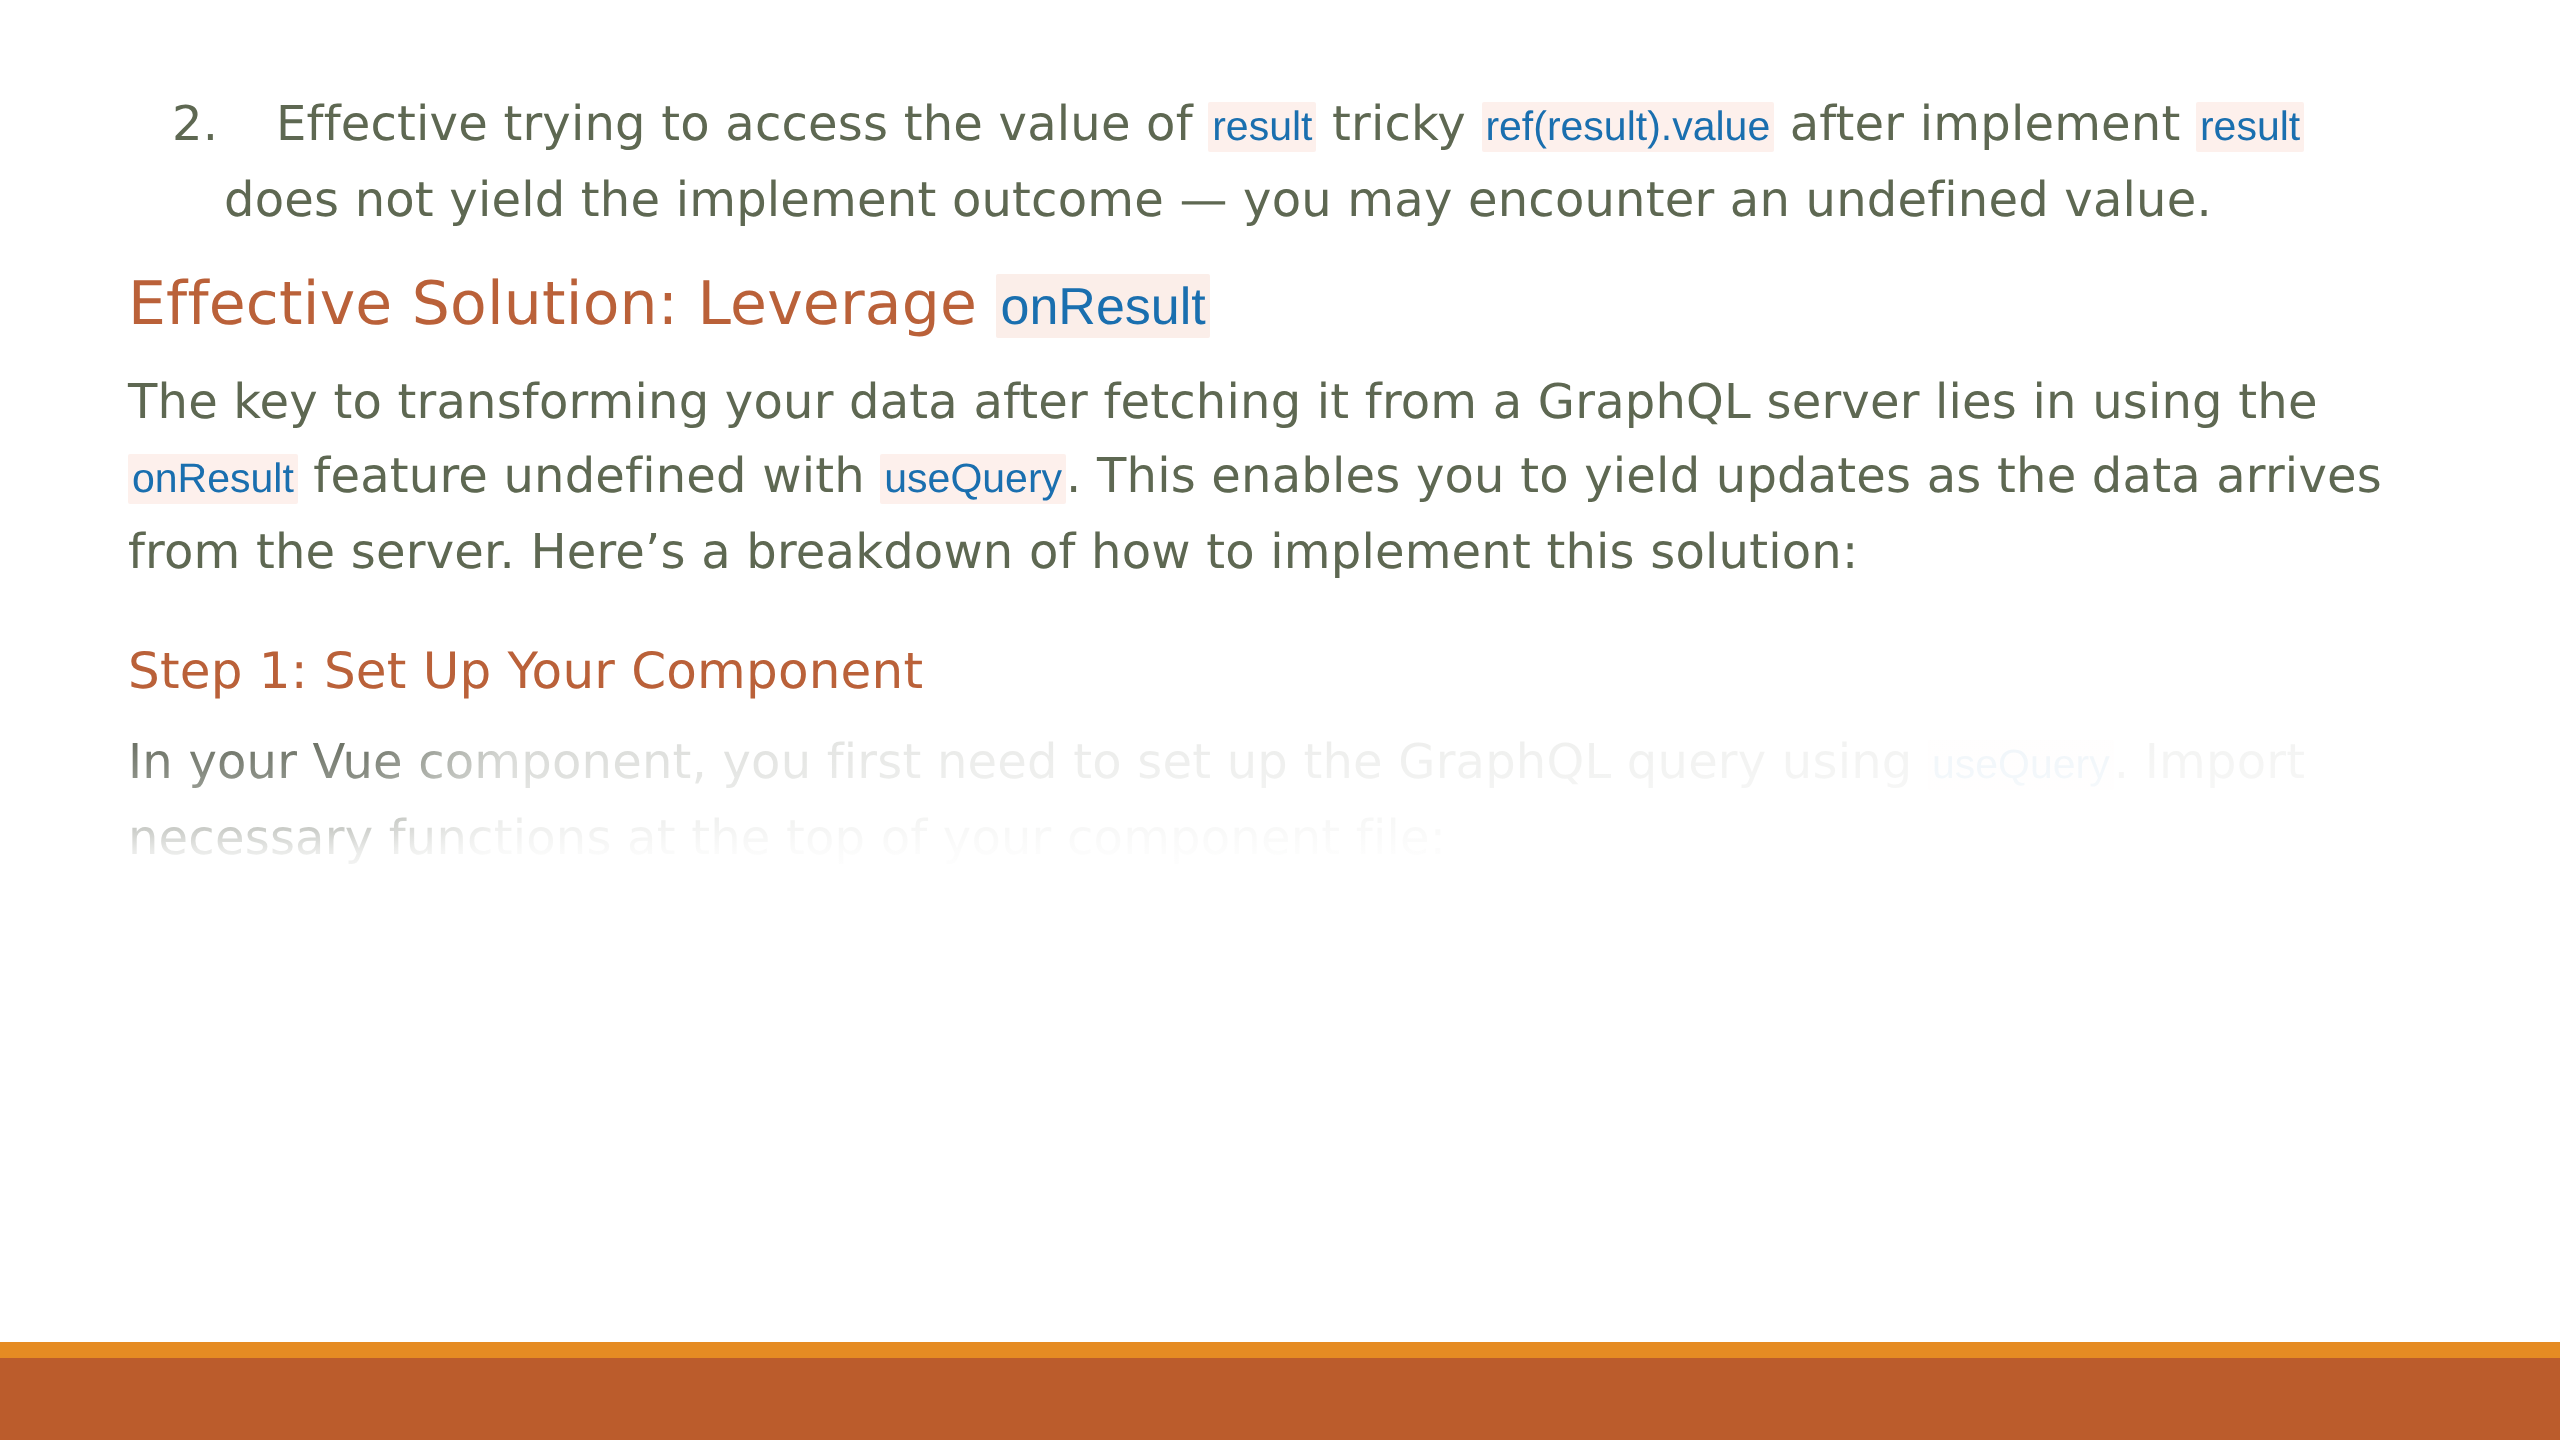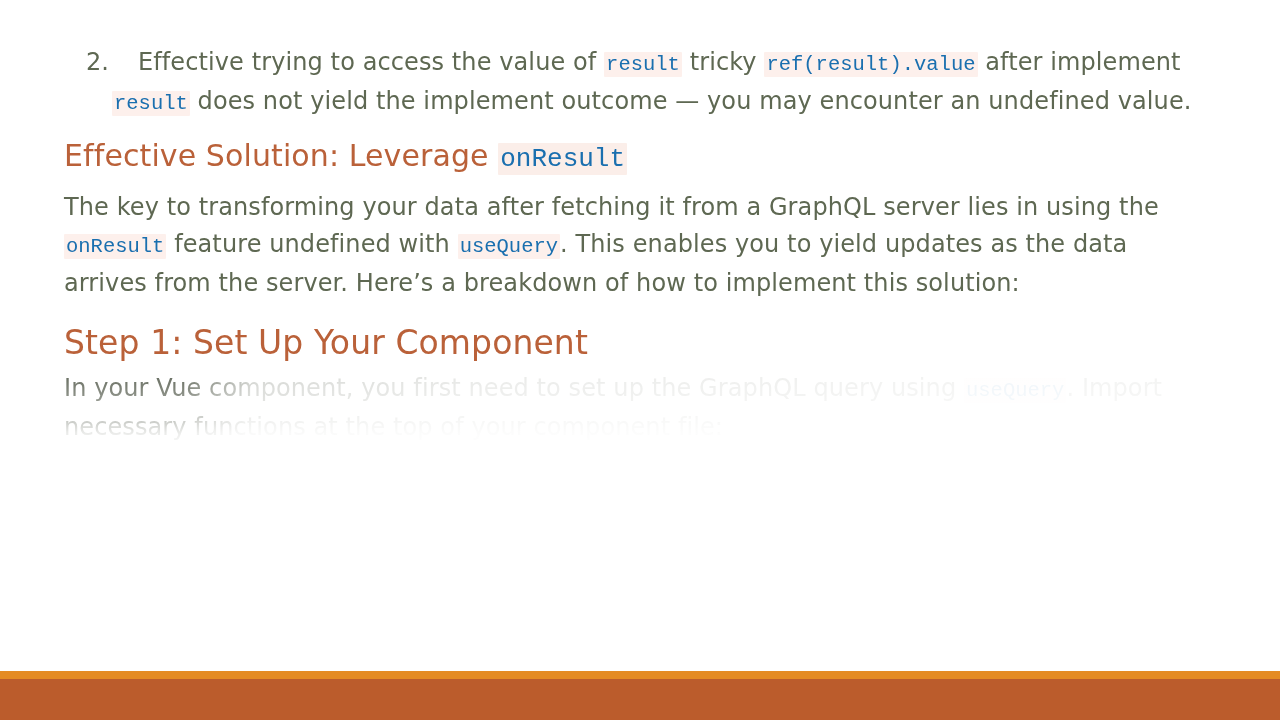--- a/index.html
+++ b/index.html
@@ -57,21 +57,21 @@
   p.body {
     margin: 0 0 8px 0;
     font-size: 24px;
     line-height: 37px;
     color: #5e6852;
     letter-spacing: 0.1px;
   }
 
   
   code.inline {
-    font-family: Liberation Mono, monospace;
+    font-family: Liberation Sans, sans-serif;
     font-size: 20.5px;
     color: #1a6faf;
     background: #fdf0ec;
     padding: 1px 2px;
     border-radius: 1px;
     letter-spacing: 0px;
   }
 
   
   h2.sect {
@@ -82,21 +82,21 @@
     color: #ba6139;
     letter-spacing: 0.1px;
   }
   h2.sect code.inline {
     font-size: 26px;
     color: #1a6faf;
     background: #fbeee9;
   }
   h3.sect {
     margin: 22px 0 8px 0;
-    font-size: 33px;
+    font-size: 25px;
     font-weight: 400;
     line-height: 38px;
     color: #ba6139;
     letter-spacing: 0.1px;
   }
 
   
   .fadewrap {
     position: relative;
     width: 1152px;

